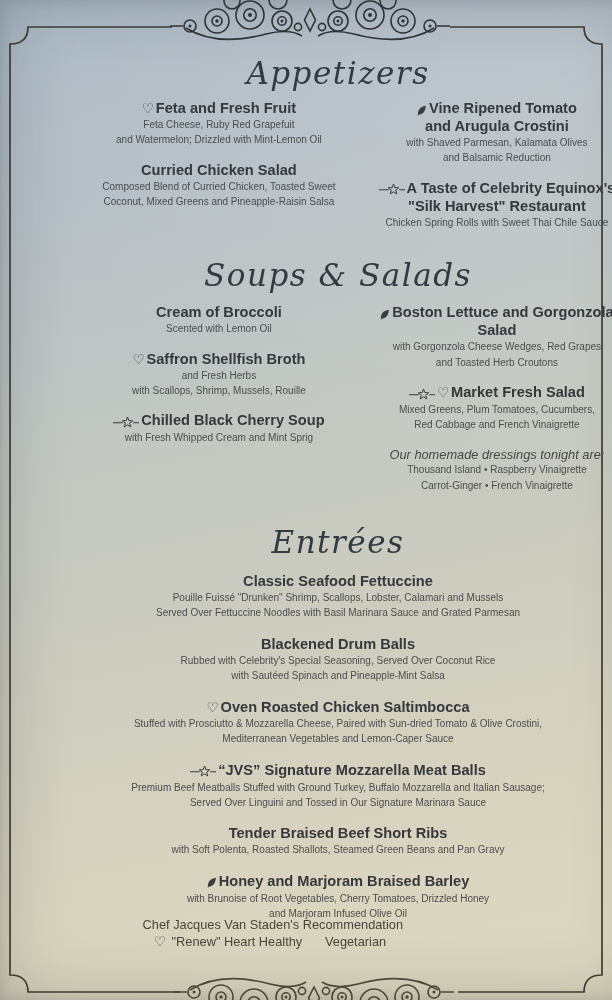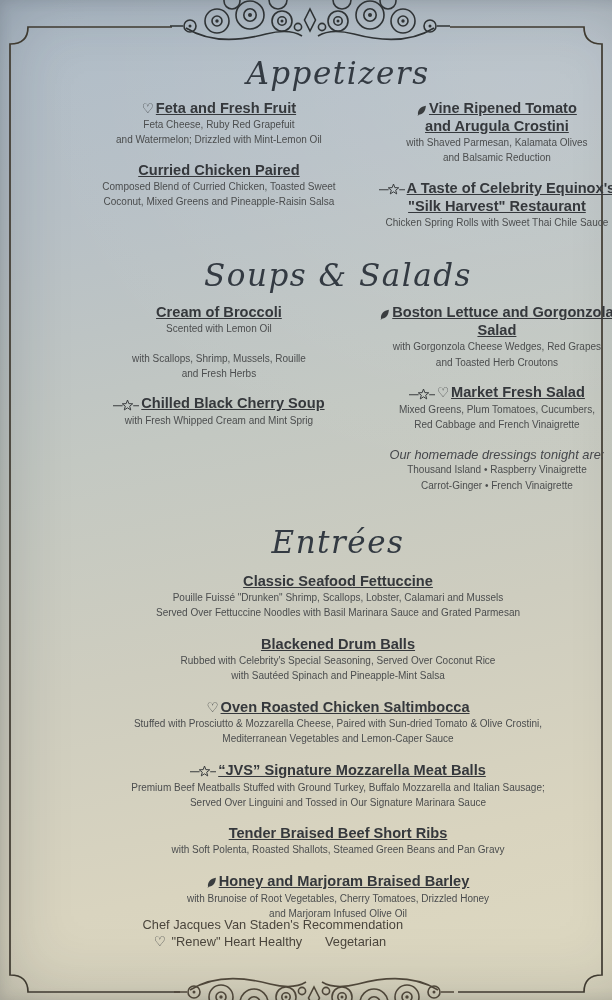--- a/index.html
+++ b/index.html
@@ -27,21 +27,21 @@
   }
   .sec0 .script-title{margin-bottom:8px;}
   .sec1 .script-title{margin-top:12px;margin-bottom:10px;}
   .sec2 .script-title{margin-top:16px;margin-bottom:12px;}
   .two-col{display:grid;grid-template-columns:1fr 1.08fr;column-gap:14px;padding:0 10px 0 60px;}
   .one-col{padding:0 14px;}
   .col{text-align:center;}
   .one-col .col{text-align:center;}
   .menu-item{margin-bottom:14px;}
   .sec2 .menu-item{margin-bottom:15px;}
-  .item-title{font-weight:bold;font-size:14.6px;line-height:17px;color:#35383c;text-decoration:underline;}
+  .item-title{font-weight:bold;font-size:14.6px;line-height:17px;color:#35383c;}
   .item-desc{font-size:10px;line-height:15.4px;color:#4b4d4e;}
   .note-line{font-style:italic;font-size:12.8px;line-height:15.4px;color:#45474b;}
   .icon{display:inline-block;vertical-align:-1px;margin-right:2px;color:#3a3d3f;font-weight:normal;}
   .icon-heart{font-family:"DejaVu Sans", sans-serif;font-size:13.5px;line-height:13px;vertical-align:0px;}
   .icon svg{display:inline-block;vertical-align:middle;}
   .footer{position:absolute;left:0;top:917px;width:540px;text-align:center;z-index:4;}
   .legend-line{font-size:12.8px;line-height:16.5px;color:#4a453c;}
   .legend-gap{display:inline-block;width:10px;}
 </style>
 </head>
@@ -136,21 +136,21 @@
       <section class="menu-section sec0">
         <h2 class="script-title">Appetizers</h2>
         <div class="two-col">
           <div class="col">
             <div class="menu-item">
               <div class="item-title"><span class="icon icon-heart">♡</span><span>Feta and Fresh Fruit</span></div>
               <div class="item-desc">Feta Cheese, Ruby Red Grapefuit</div>
               <div class="item-desc">and Watermelon; Drizzled with Mint-Lemon Oil</div>
             </div>
             <div class="menu-item">
-              <div class="item-title"><span>Curried Chicken Paired</span></div>
+              <div class="item-title"><span>Curried Chicken Salad</span></div>
               <div class="item-desc">Composed Blend of Curried Chicken, Toasted Sweet</div>
               <div class="item-desc">Coconut, Mixed Greens and Pineapple-Raisin Salsa</div>
             </div>
           </div>
           <div class="col">
             <div class="menu-item">
               <div class="item-title"><span class="icon icon-leaf"><svg width="10" height="11" viewBox="0 0 10 11">
                     <path d="M8.8 .8 C3.8 1.6 .8 4.6 .9 9.2 C.9 9.5 1.1 9.7 1.4 9.7 C6 9.6 8.6 6.4 8.8 .8 Z" fill="currentColor"></path>
                     <path d="M1 10.6 C2.6 6.9 5.3 4 8.4 1.7" stroke="currentColor" stroke-width=".7" fill="none"></path>
                   </svg></span><span>Vine Ripened Tomato</span></div>
@@ -171,22 +171,23 @@
       </section>
       <section class="menu-section sec1">
         <h2 class="script-title">Soups &amp; Salads</h2>
         <div class="two-col">
           <div class="col">
             <div class="menu-item">
               <div class="item-title"><span>Cream of Broccoli</span></div>
               <div class="item-desc">Scented with Lemon Oil</div>
             </div>
             <div class="menu-item">
+              <div class="item-title"><span class="icon icon-heart">♡</span><span>Saffron Shellfish Broth</span></div>
+              <div class="item-desc">and Fresh Herbs</div>
               <div class="item-desc">with Scallops, Shrimp, Mussels, Rouille</div>
-              <div class="item-desc">and Fresh Herbs</div>
             </div>
             <div class="menu-item">
               <div class="item-title"><span class="icon icon-star"><svg width="26" height="13" viewBox="0 0 26 13">
                     <path d="M0 6.8 H9.6 M20.2 6.8 H26" stroke="currentColor" stroke-width="1.1" fill="none"></path>
                     <path d="M14.5 1 15.85 4.64 19.73 4.8 16.69 7.21 17.73 10.95 14.5 8.8 11.27 10.95 12.31 7.21 9.27 4.8 13.15 4.64 Z" fill="none" stroke="currentColor" stroke-width="1"></path>
                   </svg></span><span>Chilled Black Cherry Soup</span></div>
               <div class="item-desc">with Fresh Whipped Cream and Mint Sprig</div>
             </div>
           </div>
           <div class="col">

